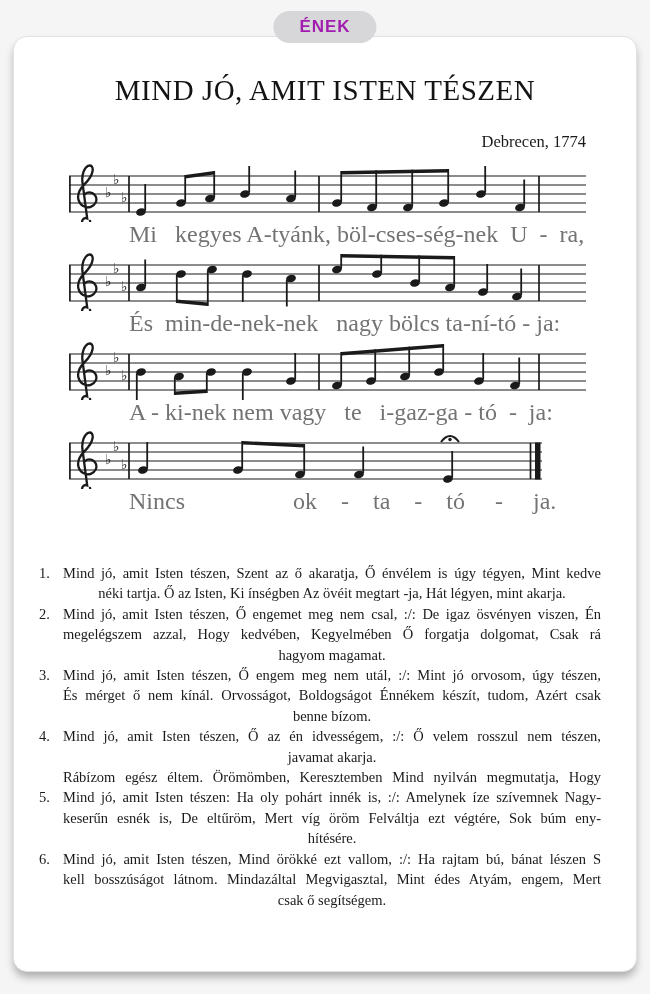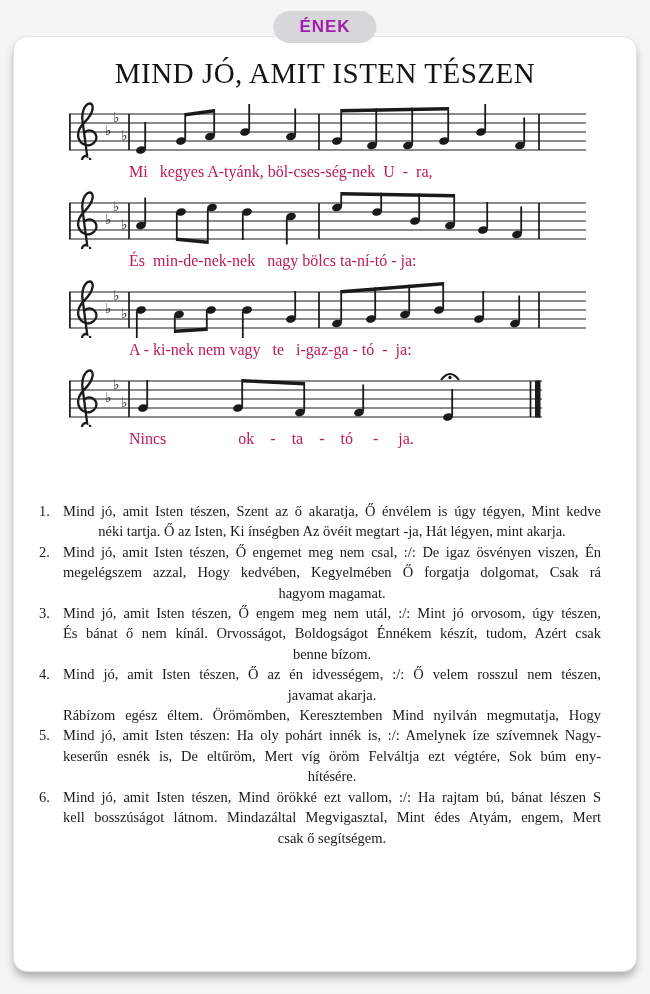--- a/index.html
+++ b/index.html
@@ -20,58 +20,59 @@
   }
   .card {
     position:absolute; left:13px; top:36px; width:624px; height:936px;
     background:#ffffff;
     border:1px solid #e2e2e5;
     border-radius:14px;
     box-shadow:0 6px 9px -1px rgba(0,0,0,0.30);
     z-index:1;
   }
   .title {
-    margin-top:20px;
+    margin-top:37px;
     text-align:center;
     font-size:29px; font-weight:normal;
     letter-spacing:0.5px;
     color:#141414;
   }
   .attribution {
     text-align:right;
     padding-right:50px;
     margin-top:25px;
     font-size:16.5px;
   }
   .music { margin:8px 0 0 55px; width:517px; }
   .system { margin-bottom:3px; }
   .staff { display:block; }
   .lyric {
-    font-size:16px; line-height:24px;
+    font-size:24px; line-height:24px;
     padding-left:60px;
     white-space:pre;
-    color:#be185d;
+    color:#737373;
   }
   .verses { margin:50px 35px 0 25px; }
   .verse { display:flex; }
   .vnum {
     flex:none; width:24px;
     font-size:14.5px; line-height:20.4px;
   }
   .vtext { flex:1; font-size:14.5px; line-height:20.4px; }
   .vline { text-align:justify; text-align-last:justify; }
   .vline.last { text-align:center; text-align-last:auto; }
 </style>
 </head>
 <body>
 
 <div class="badge">ÉNEK</div>
 
 <div class="card">
   <h1 class="title">MIND JÓ, AMIT ISTEN TÉSZEN</h1>
+  <div class="attribution">Debrecen, 1774</div>
 
   <div class="music">
     <div class="system">
       <svg class="staff" width="517" height="62" viewBox="0 0 517 62" xmlns="http://www.w3.org/2000/svg">
           <line x1="0" y1="16" x2="517" y2="16" stroke="#1a1a1a" stroke-width="1.1"></line>
           <line x1="0" y1="25" x2="517" y2="25" stroke="#1a1a1a" stroke-width="1.1"></line>
           <line x1="0" y1="34" x2="517" y2="34" stroke="#1a1a1a" stroke-width="1.1"></line>
           <line x1="0" y1="43" x2="517" y2="43" stroke="#1a1a1a" stroke-width="1.1"></line>
           <line x1="0" y1="52" x2="517" y2="52" stroke="#1a1a1a" stroke-width="1.1"></line>
           <path d="M 21 60.8 C 22.2 65.2, 15.6 67, 13.6 63.4 C 12 60.4, 15 57, 18.2 58.4 L 13.4 22 C 12.6 14, 15.4 7.6, 19.2 5.8 C 22.4 4.6, 24.2 7.2, 23.6 11 C 22.8 16, 19.4 20.4, 15.2 24.6 C 10.4 29.4, 8.2 34.2, 9.4 39.4 C 10.8 45.4, 16.6 48.6, 21.8 46.8 C 26.6 45.2, 28.6 40.2, 26.6 36.2 C 24.6 32.2, 19.2 31.2, 16 34.2" fill="none" stroke="#1a1a1a" stroke-width="2.3" stroke-linecap="round"></path>
@@ -239,21 +240,21 @@
         <div class="vtext">
           <div class="vline">Mind jó, amit Isten tészen, Ő engemet meg nem csal, :/: De igaz ösvényen viszen, Én</div>
           <div class="vline">megelégszem azzal, Hogy kedvében, Kegyelmében Ő forgatja dolgomat, Csak rá</div>
           <div class="vline last">hagyom magamat.</div>
         </div>
       </div>
       <div class="verse">
         <div class="vnum">3.</div>
         <div class="vtext">
           <div class="vline">Mind jó, amit Isten tészen, Ő engem meg nem utál, :/: Mint jó orvosom, úgy tészen,</div>
-          <div class="vline">És bánat ő nem kínál. Orvosságot, Boldogságot Énnékem készít, tudom, Azért csak</div>
+          <div class="vline">És mérget ő nem kínál. Orvosságot, Boldogságot Énnékem készít, tudom, Azért csak</div>
           <div class="vline last">benne bízom.</div>
         </div>
       </div>
       <div class="verse">
         <div class="vnum">4.</div>
         <div class="vtext">
           <div class="vline">Mind jó, amit Isten tészen, Ő az én idvességem, :/: Ő velem rosszul nem tészen,</div>
           <div class="vline last">javamat akarja.</div>
           <div class="vline">Rábízom egész éltem. Örömömben, Keresztemben Mind nyilván megmutatja, Hogy</div>
         </div>

